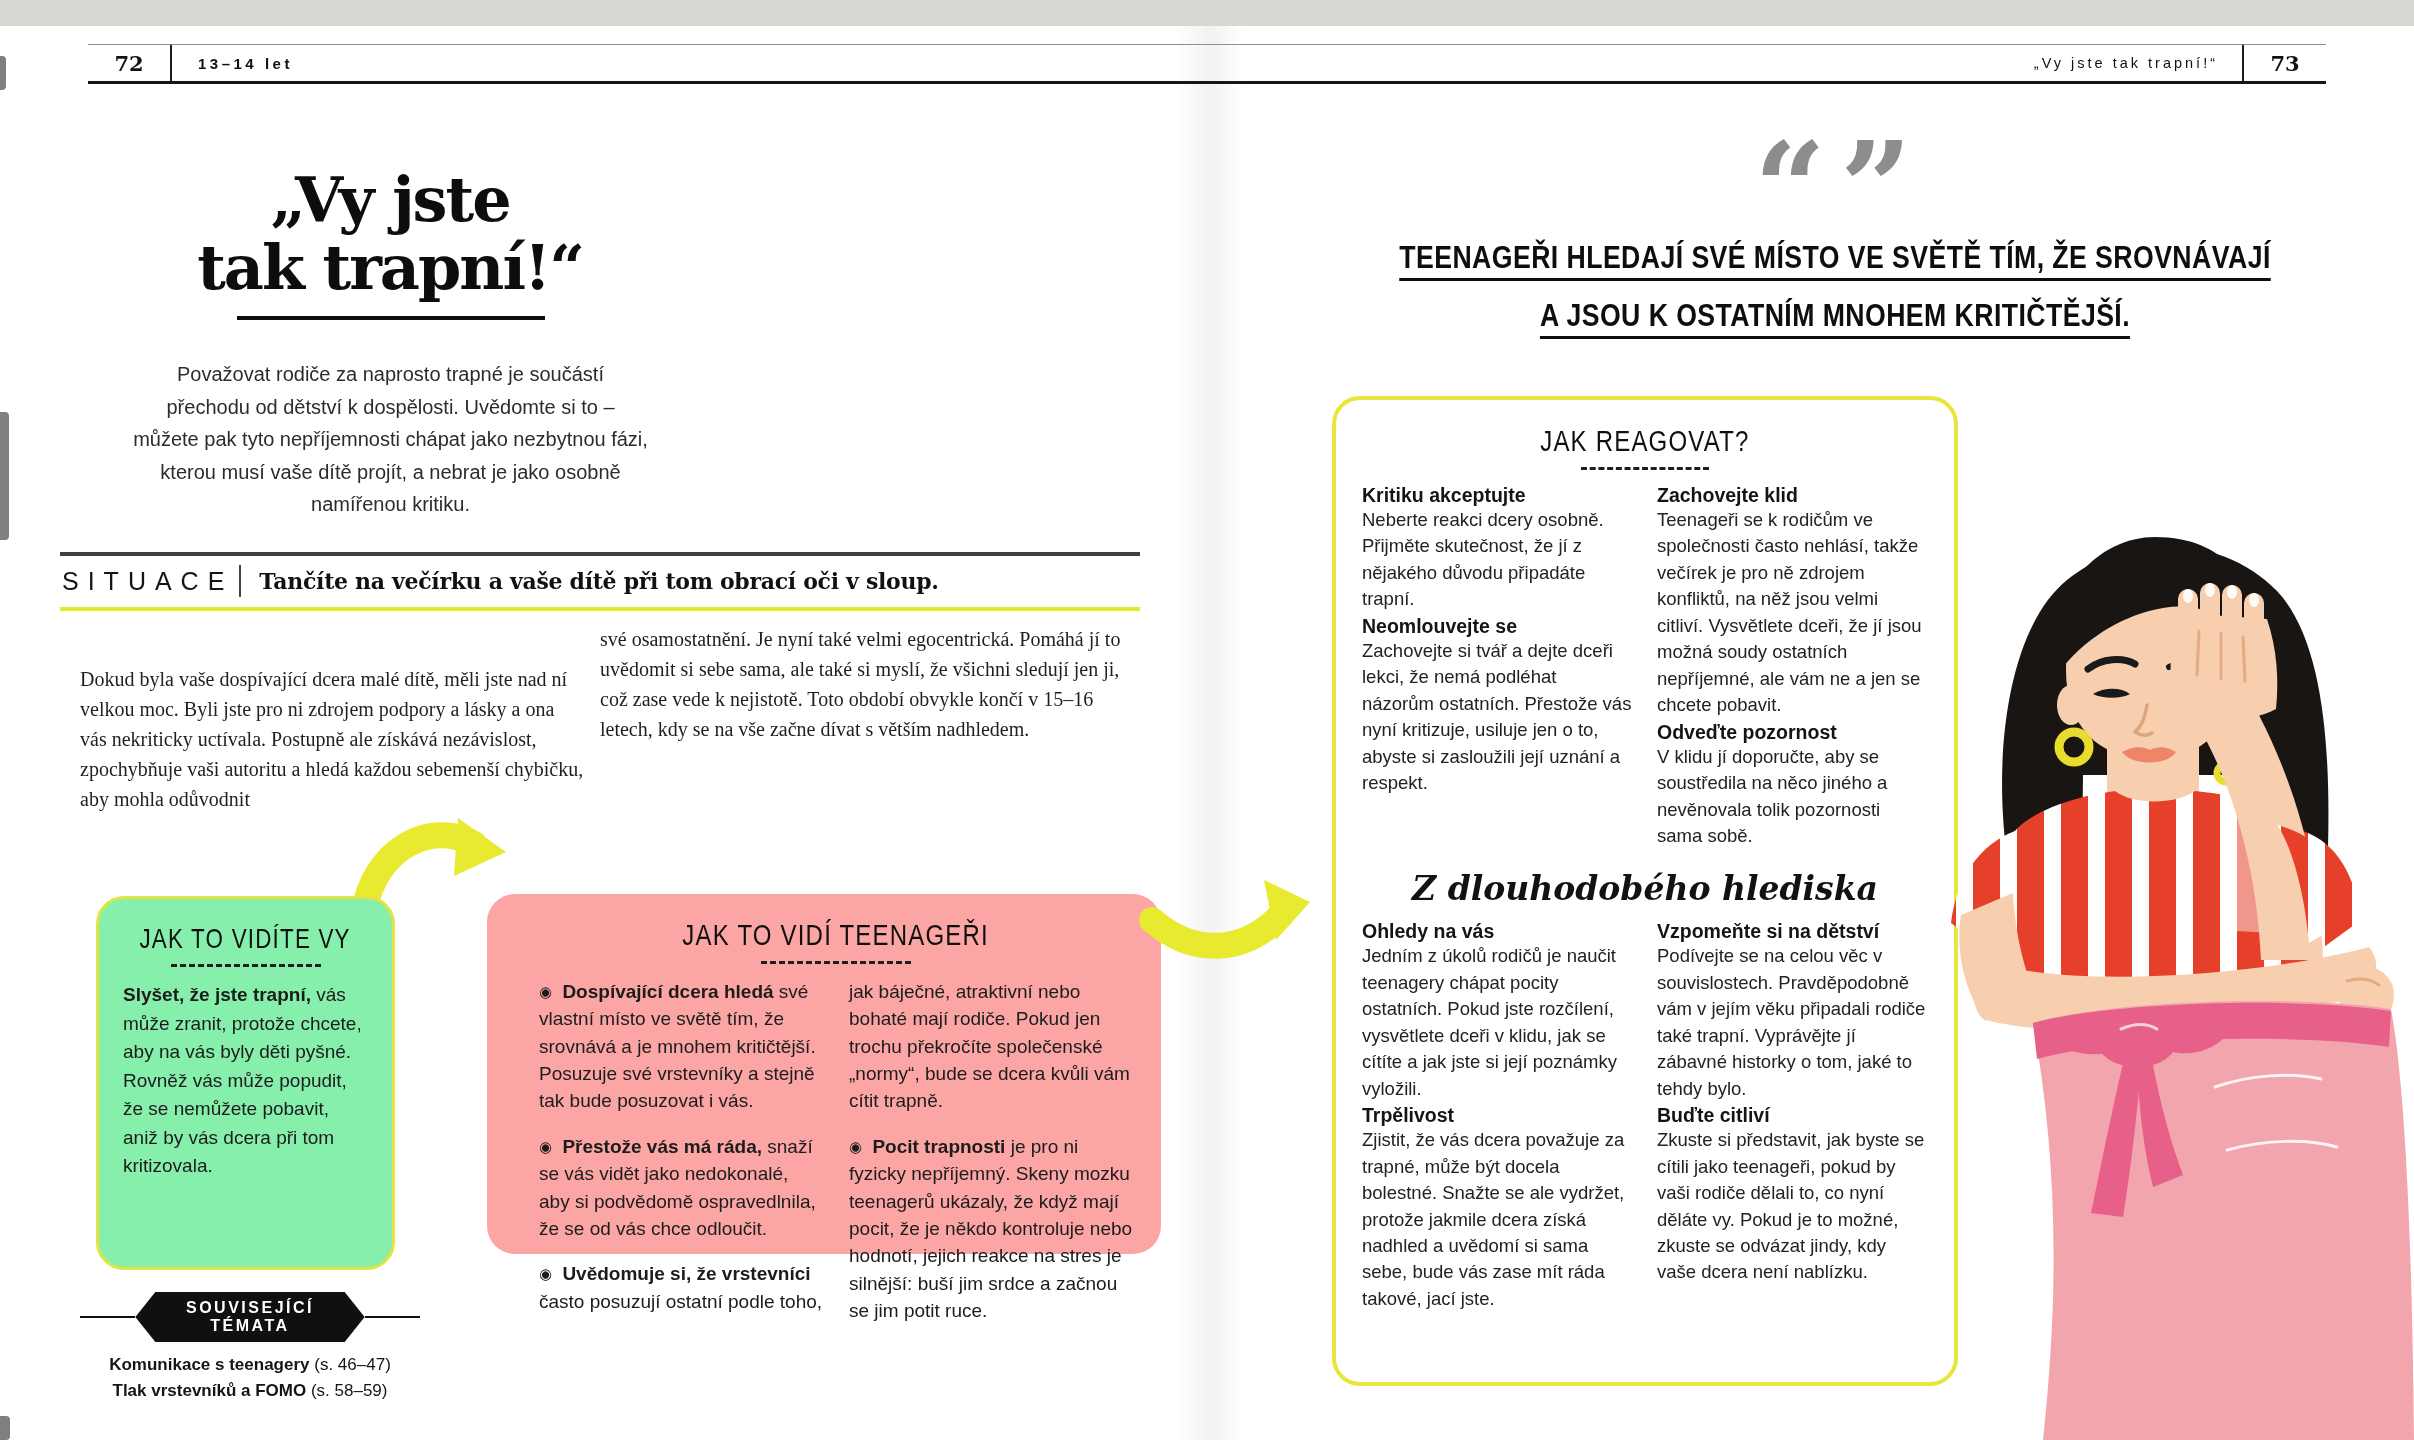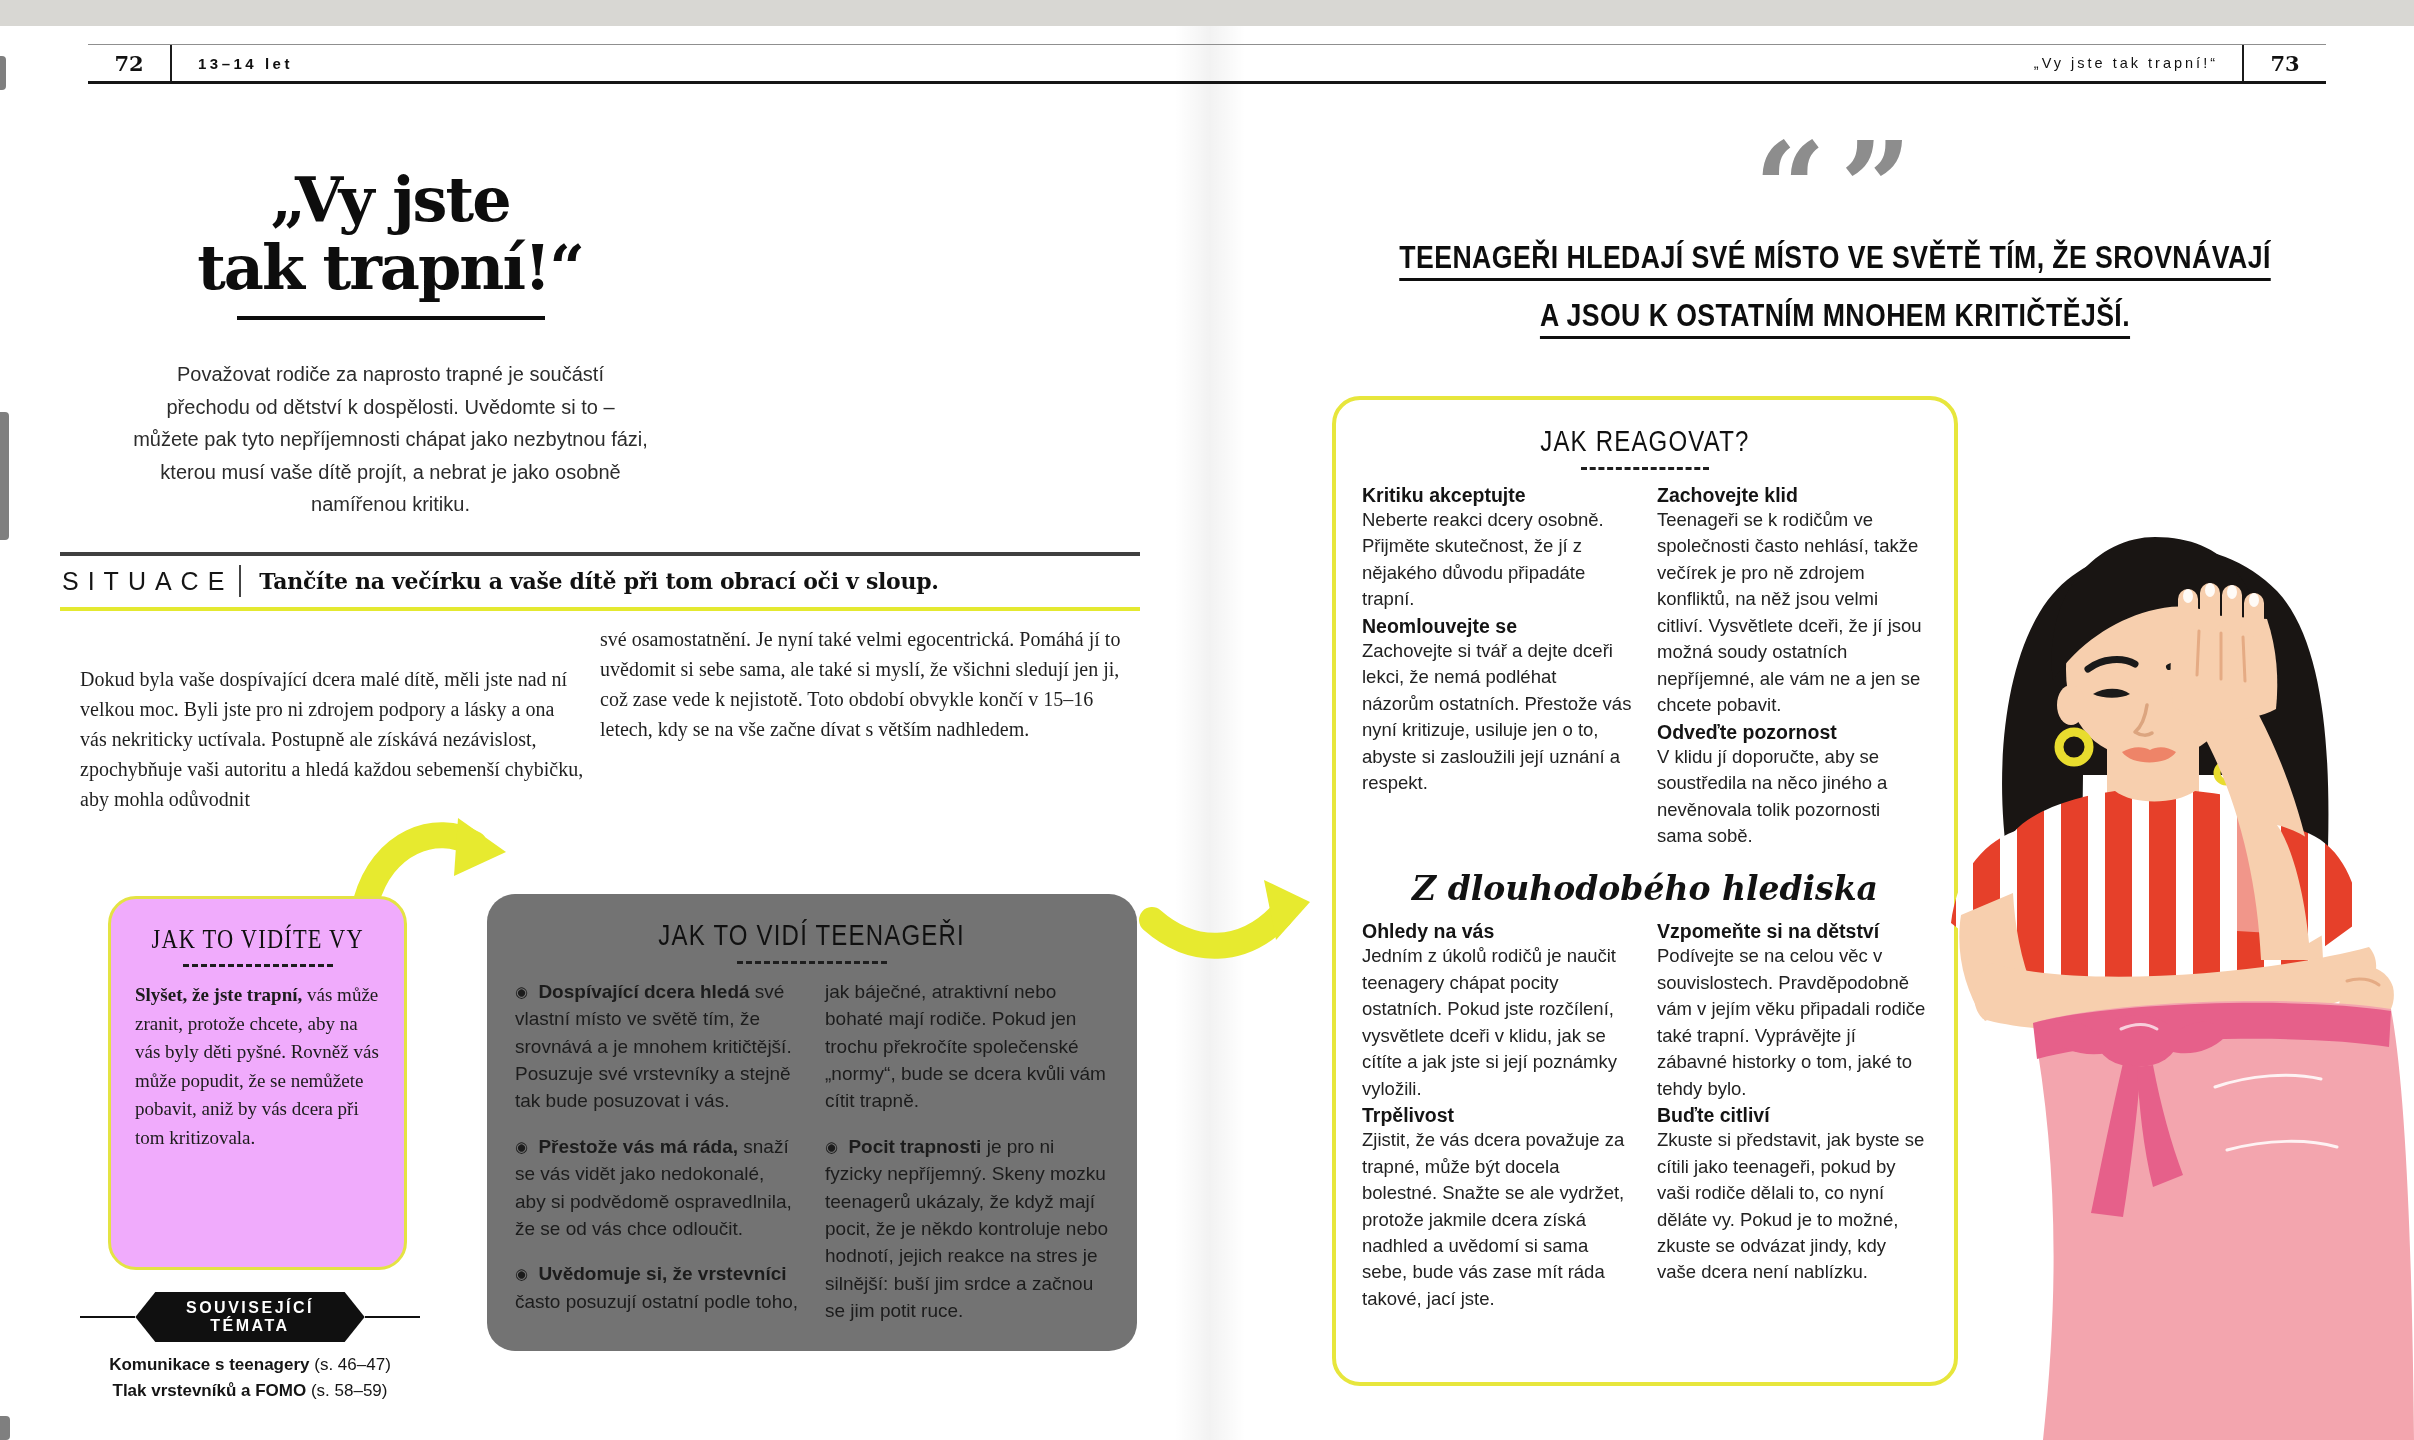--- a/index.html
+++ b/index.html
@@ -38,22 +38,22 @@
 
   .bodycol{position:absolute;top:624px;font-family:"Liberation Serif",serif;
            font-size:20px;line-height:1.5;color:#1f1f1f;}
   .bodycol p{margin:0;}
   .bc1{left:80px;width:505px;margin-top:40px;}
   .bc2{left:600px;width:548px;}
 
   .yarrow{position:absolute;}
 
   .boxcard{position:absolute;border-radius:28px;}
-  .box-you{left:108px;top:896px;width:293px;height:368px;background:#f0abfc;border:3.5px solid #e4e343;font-family:Liberation Serif, serif;}
-  .box-teens{left:487px;top:894px;width:650px;height:457px;background:#737373;}
+  .box-you{left:96px;top:896px;width:293px;height:368px;background:#86efac;border:3.5px solid #e4e343;}
+  .box-teens{left:487px;top:894px;width:650px;height:360px;background:#fca5a5;padding-left:24px;}
   .boxtitle{text-align:center;margin:24px 0 0;}
   .cond{display:inline-block;transform:scaleX(.8);transform-origin:center;
         font-size:30px;font-weight:400;letter-spacing:1.5px;color:#101010;white-space:nowrap;}
   .dashes{width:150px;border:0;border-top:3px dashed #1e1e1e;margin:9px auto 14px;}
   .box-you p{margin:0;padding:0 24px;font-size:19px;line-height:1.5;color:#1c1c1c;}
   .teencols{display:grid;grid-template-columns:1fr 1fr;column-gap:26px;padding:0 28px;}
   .titem{margin:0 0 18px;font-size:19px;line-height:1.44;color:#1c1c1c;}
   .bullet{font-size:15px;margin-right:5px;position:relative;top:-1px;}
 
   .related{position:absolute;left:80px;top:1292px;width:340px;text-align:center;}

